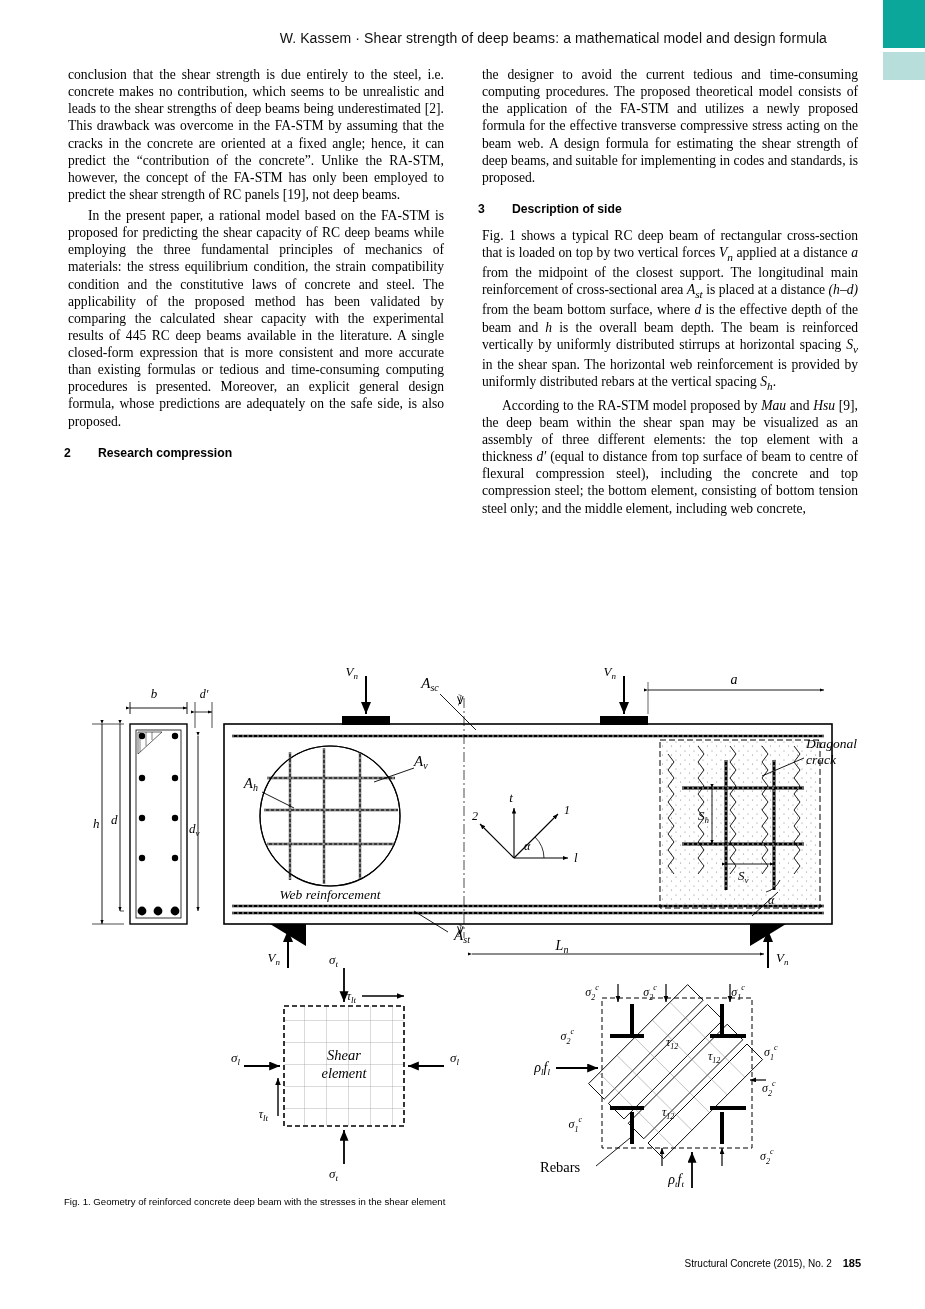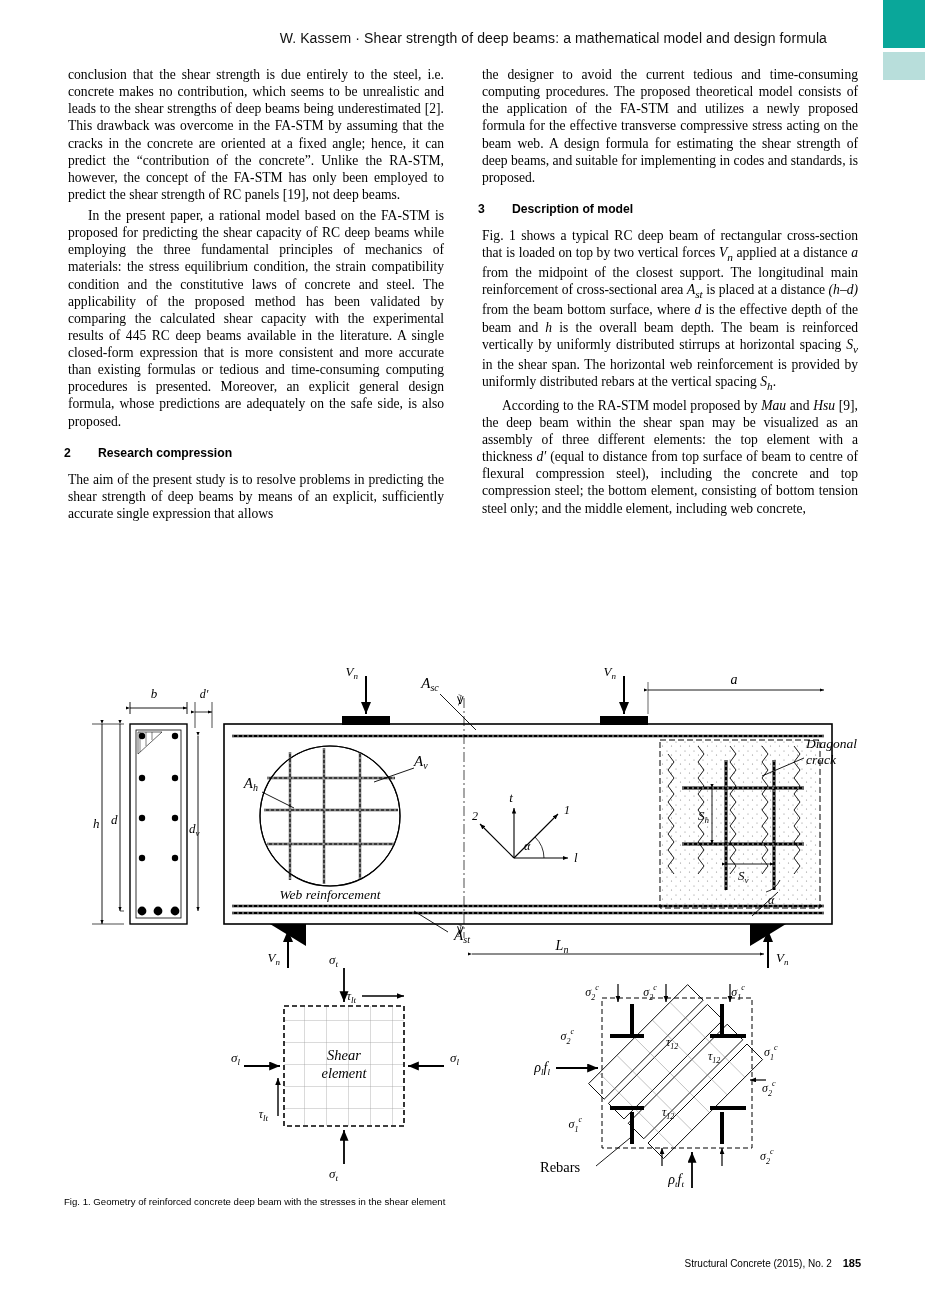--- a/index.html
+++ b/index.html
@@ -106,28 +106,27 @@
 
   <div class="running-head">W. Kassem · Shear strength of deep beams: a mathematical model and design formula</div>
 
   <div class="col col-left">
     <p>conclusion that the shear strength is due entirely to the steel, i.e. concrete makes no contribution, which seems to be unrealistic and leads to the shear strengths of deep beams being underestimated [2]. This drawback was overcome in the FA-STM by assuming that the cracks in the concrete are oriented at a fixed angle; hence, it can predict the “contribution of the concrete”. Unlike the RA-STM, however, the concept of the FA-STM has only been employed to predict the shear strength of RC panels [19], not deep beams.</p>
     <p class="indent">In the present paper, a rational model based on the FA-STM is proposed for predicting the shear capacity of RC deep beams while employing the three fundamental principles of mechanics of materials: the stress equilibrium condition, the strain compatibility condition and the constitutive laws of concrete and steel. The applicability of the proposed method has been validated by comparing the calculated shear capacity with the experimental results of 445 RC deep beams available in the literature. A single closed-form expression that is more consistent and more accurate than existing formulas or tedious and time-consuming computing procedures is presented. Moreover, an explicit general design formula, whose predictions are adequately on the safe side, is also proposed.</p>
     <div class="sec-head">
       <span class="num">2</span>
       <span>Research compression</span>
     </div>
-    <p>The aim of the present study is to resolve problems in predicting the shear strength of deep beams by means of an explicit, sufficiently accurate single expression that allows</p>
   </div>
 
   <div class="col col-right">
     <p>the designer to avoid the current tedious and time-consuming computing procedures. The proposed theoretical model consists of the application of the FA-STM and utilizes a newly proposed formula for the effective transverse compressive stress acting on the beam web. A design formula for estimating the shear strength of deep beams, and suitable for implementing in codes and standards, is proposed.</p>
     <div class="sec-head">
       <span class="num">3</span>
-      <span>Description of model</span>
+      <span>Description of side</span>
     </div>
     <p>
       <span>Fig. 1 shows a typical RC deep beam of rectangular cross-section that is loaded on top by two vertical forces </span><i>V</i><sub><i>n</i></sub><span> applied at a distance </span><i>a</i><span> from the midpoint of the closest support. The longitudinal main reinforcement of cross-sectional area </span><i>A</i><sub><i>st</i></sub><span> is placed at a distance </span><i>(h–d)</i><span> from the beam bottom surface, where </span><i>d</i><span> is the effective depth of the beam and </span><i>h</i><span> is the overall beam depth. The beam is reinforced vertically by uniformly distributed stirrups at horizontal spacing </span><i>S</i><sub><i>v</i></sub><span> in the shear span. The horizontal web reinforcement is provided by uniformly distributed rebars at the vertical spacing </span><i>S</i><sub><i>h</i></sub><span>.</span>
     </p>
     <p class="indent">
       <span>According to the RA-STM model proposed by </span><i>Mau</i><span> and </span><i>Hsu</i><span> [9], the deep beam within the shear span may be visualized as an assembly of three different elements: the top element with a thickness </span><i>d′</i><span> (equal to distance from top surface of beam to centre of flexural compression steel), including the concrete and top compression steel; the bottom element, consisting of bottom tension steel only; and the middle element, including web concrete,</span>
     </p>
   </div>
 
   <div class="figure">

